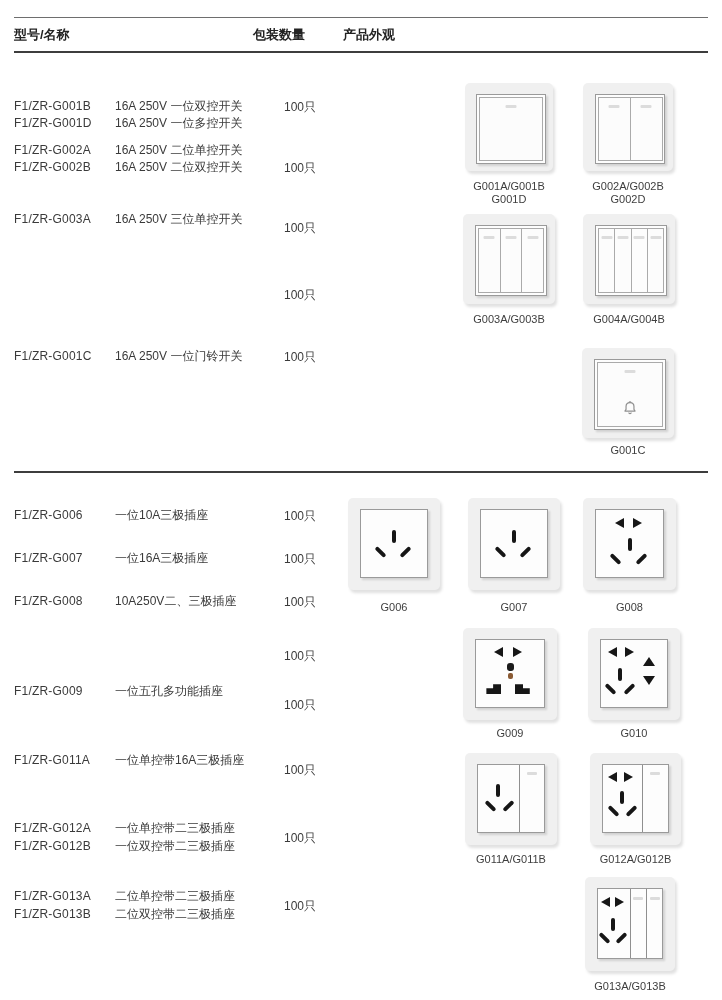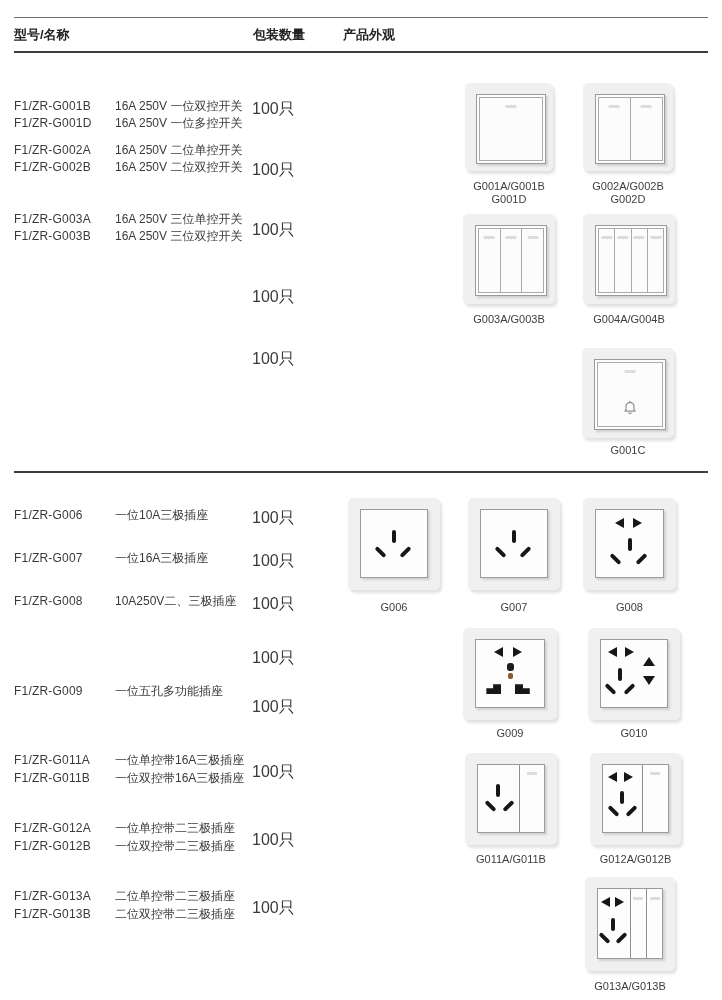--- a/index.html
+++ b/index.html
@@ -4,21 +4,21 @@
 <style>
   html,body{margin:0;padding:0;background:#ffffff;}
   .page{position:relative;width:722px;height:1000px;background:#ffffff;overflow:hidden;
         font-family:"Liberation Sans","DejaVu Sans",sans-serif;color:#3a3a3a;}
   .rule{position:absolute;left:14px;width:694px;background:#4a4a4a;}
   .rule.thin{height:1px;background:#6e6e6e;}
   .rule.thick{height:2px;background:#3d3d3d;}
   .h{position:absolute;top:26px;font-size:13px;font-weight:bold;color:#222;white-space:nowrap;}
   .trow{position:absolute;left:14px;font-size:12px;line-height:14px;white-space:nowrap;color:#3a3a3a;}
   .model{display:inline-block;width:101px;letter-spacing:.2px;}
-  .qty{position:absolute;left:252px;font-size:16px;color:#3a3a3a;}
+  .qty{position:absolute;left:284px;font-size:12px;color:#3a3a3a;}
   .plate{position:absolute;background:#f0f0f0;border-radius:5px;box-shadow:2px 3px 3px rgba(0,0,0,.12);}
   .inner{position:absolute;left:13%;top:12%;width:72%;height:73%;background:#fdfdfd;
          border:1px solid #9a9a9a;box-shadow:2px 2px 2px rgba(0,0,0,.13);}
   .sw{display:flex;padding:2px;}
   .rocker{flex:1;position:relative;background:#fcfcfc;border:1px solid #aaaaaa;margin-left:-1px;}
   .rocker:first-child{margin-left:0;}
   .dash{position:absolute;top:12%;left:50%;transform:translateX(-50%);width:11px;height:3px;
         background:#dcdcdc;border-radius:1px;}
   .dashAbs{position:absolute;width:10px;height:3px;background:#dcdcdc;border-radius:1px;}
   .slot-v{position:absolute;width:4px;height:13px;background:#161616;border-radius:2px;}
@@ -56,25 +56,25 @@
 
   <div class="trow" style="top:99px"><span class="model">F1/ZR-G001B</span><span>16A 250V 一位双控开关</span></div>
   <div class="trow" style="top:116px"><span class="model">F1/ZR-G001D</span><span>16A 250V 一位多控开关</span></div>
   <span class="qty" style="top:99px">100只</span>
 
   <div class="trow" style="top:143px"><span class="model">F1/ZR-G002A</span><span>16A 250V 二位单控开关</span></div>
   <div class="trow" style="top:160px"><span class="model">F1/ZR-G002B</span><span>16A 250V 二位双控开关</span></div>
   <span class="qty" style="top:160px">100只</span>
 
   <div class="trow" style="top:212px"><span class="model">F1/ZR-G003A</span><span>16A 250V 三位单控开关</span></div>
-  <div class="trow" style="top:229px"><span class="model">F1/ZR-G003B</span><span>16A 250V 三位双控开关</span></div>
   <span class="qty" style="top:220px">100只</span>
 
   <span class="qty" style="top:287px">100只</span>
 
+  <div class="trow" style="top:349px"><span class="model">F1/ZR-G001C</span><span>16A 250V 一位门铃开关</span></div>
   <span class="qty" style="top:349px">100只</span>
 
   <div class="plate" style="left:465px;top:83px;width:88px;height:88px">
     <div class="inner sw">
       <div class="rocker">
           <div class="dash"></div>
         </div>
     </div>
   </div>
   <div class="figlabel" style="left:465px;top:180px;width:88px">
@@ -160,21 +160,20 @@
 
   <div class="trow" style="top:594px"><span class="model">F1/ZR-G008</span><span>10A250V二、三极插座</span></div>
   <span class="qty" style="top:594px">100只</span>
 
   <div class="trow" style="top:684px"><span class="model">F1/ZR-G009</span><span>一位五孔多功能插座</span></div>
   <span class="qty" style="top:648px">100只</span>
 
   <span class="qty" style="top:697px">100只</span>
 
   <div class="trow" style="top:753px"><span class="model">F1/ZR-G011A</span><span>一位单控带16A三极插座</span></div>
-  <div class="trow" style="top:771px"><span class="model">F1/ZR-G011B</span><span>一位双控带16A三极插座</span></div>
   <span class="qty" style="top:762px">100只</span>
 
   <div class="trow" style="top:821px"><span class="model">F1/ZR-G012A</span><span>一位单控带二三极插座</span></div>
   <div class="trow" style="top:839px"><span class="model">F1/ZR-G012B</span><span>一位双控带二三极插座</span></div>
   <span class="qty" style="top:830px">100只</span>
 
   <div class="trow" style="top:889px"><span class="model">F1/ZR-G013A</span><span>二位单控带二三极插座</span></div>
   <div class="trow" style="top:907px"><span class="model">F1/ZR-G013B</span><span>二位双控带二三极插座</span></div>
   <span class="qty" style="top:898px">100只</span>
 

